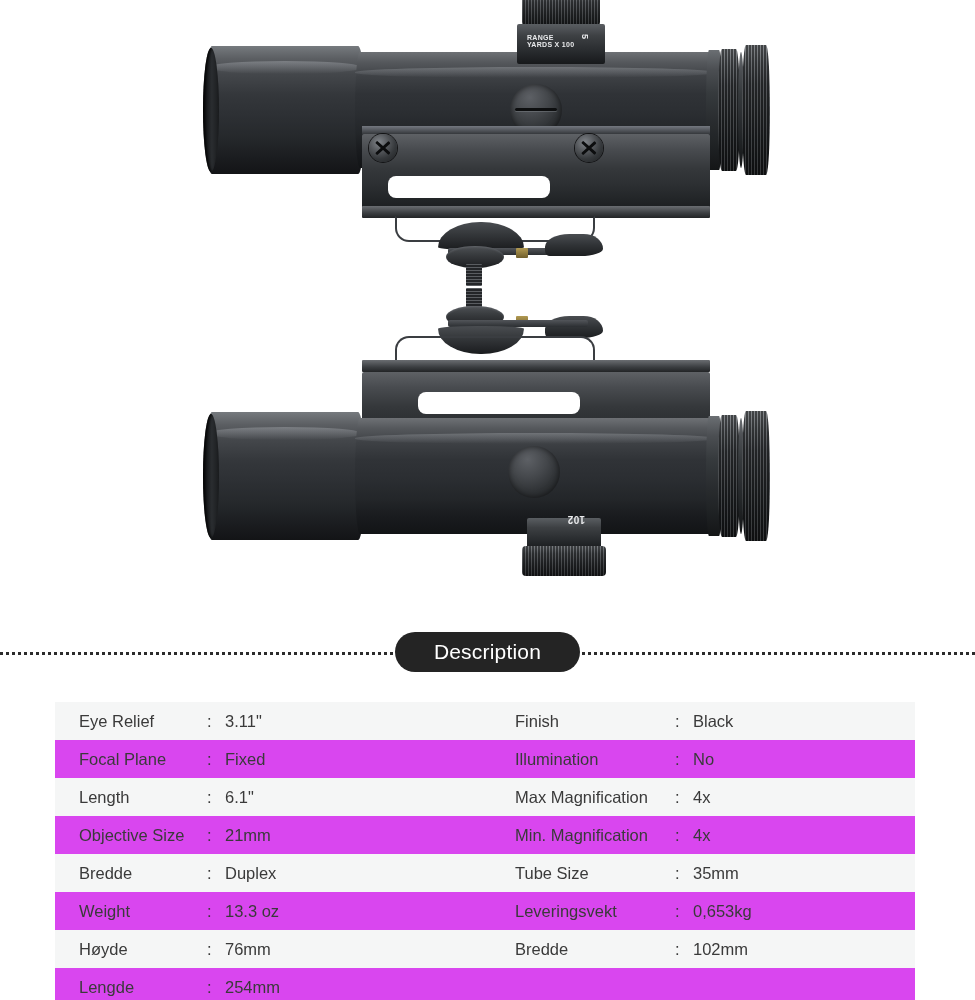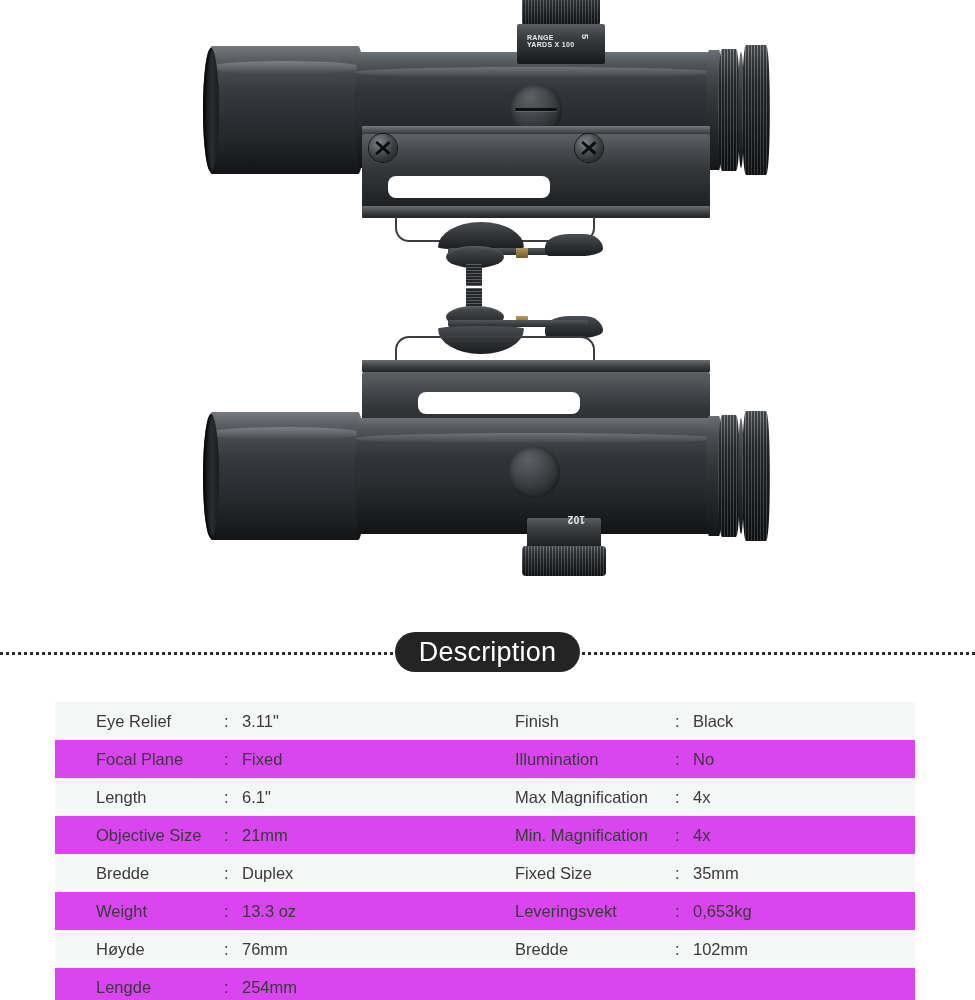--- a/index.html
+++ b/index.html
@@ -240,21 +240,21 @@
     left: 395px; top: 0px;
     width: 185px; height: 40px;
     background: #242424;
     border-radius: 20px;
     display: flex;
     align-items: center;
     justify-content: center;
   }
   #description-pill span {
     color: #ffffff;
-    font-size: 27px;
+    font-size: 21px;
     font-family: "Liberation Sans", sans-serif;
     letter-spacing: .2px;
   }
 
   
   #spec-table {
     position: absolute;
     left: 55px; top: 702px;
     width: 860px;
   }
@@ -285,21 +285,21 @@
     color: #3a3a3a;
     font-family: "Liberation Sans", sans-serif;
   }
   .spec-value {
     font-size: 16.5px;
     color: #3a3a3a;
     font-family: "Liberation Sans", sans-serif;
     white-space: nowrap;
   }
   
-  .spec-cell.left  .spec-label { width: 128px; margin-left: 17px; }
+  .spec-cell.left  .spec-label { width: 128px; }
   .spec-cell.left  .spec-colon { width: 18px; }
   .spec-cell.right .spec-label { width: 160px; }
   .spec-cell.right .spec-colon { width: 18px; }
 </style>
 </head>
 <body>
 
 <div id="page">
 
   <div id="product-image">
@@ -442,21 +442,21 @@
       </div>
     </div>
 
     <div class="spec-row odd">
       <div class="spec-cell left">
         <span class="spec-label">Bredde</span>
         <span class="spec-colon">:</span>
         <span class="spec-value">Duplex</span>
       </div>
       <div class="spec-cell right">
-        <span class="spec-label">Fixed Size</span>
+        <span class="spec-label">Tube Size</span>
         <span class="spec-colon">:</span>
         <span class="spec-value">35mm</span>
       </div>
     </div>
 
     <div class="spec-row even">
       <div class="spec-cell left">
         <span class="spec-label">Weight</span>
         <span class="spec-colon">:</span>
         <span class="spec-value">13.3 oz</span>

